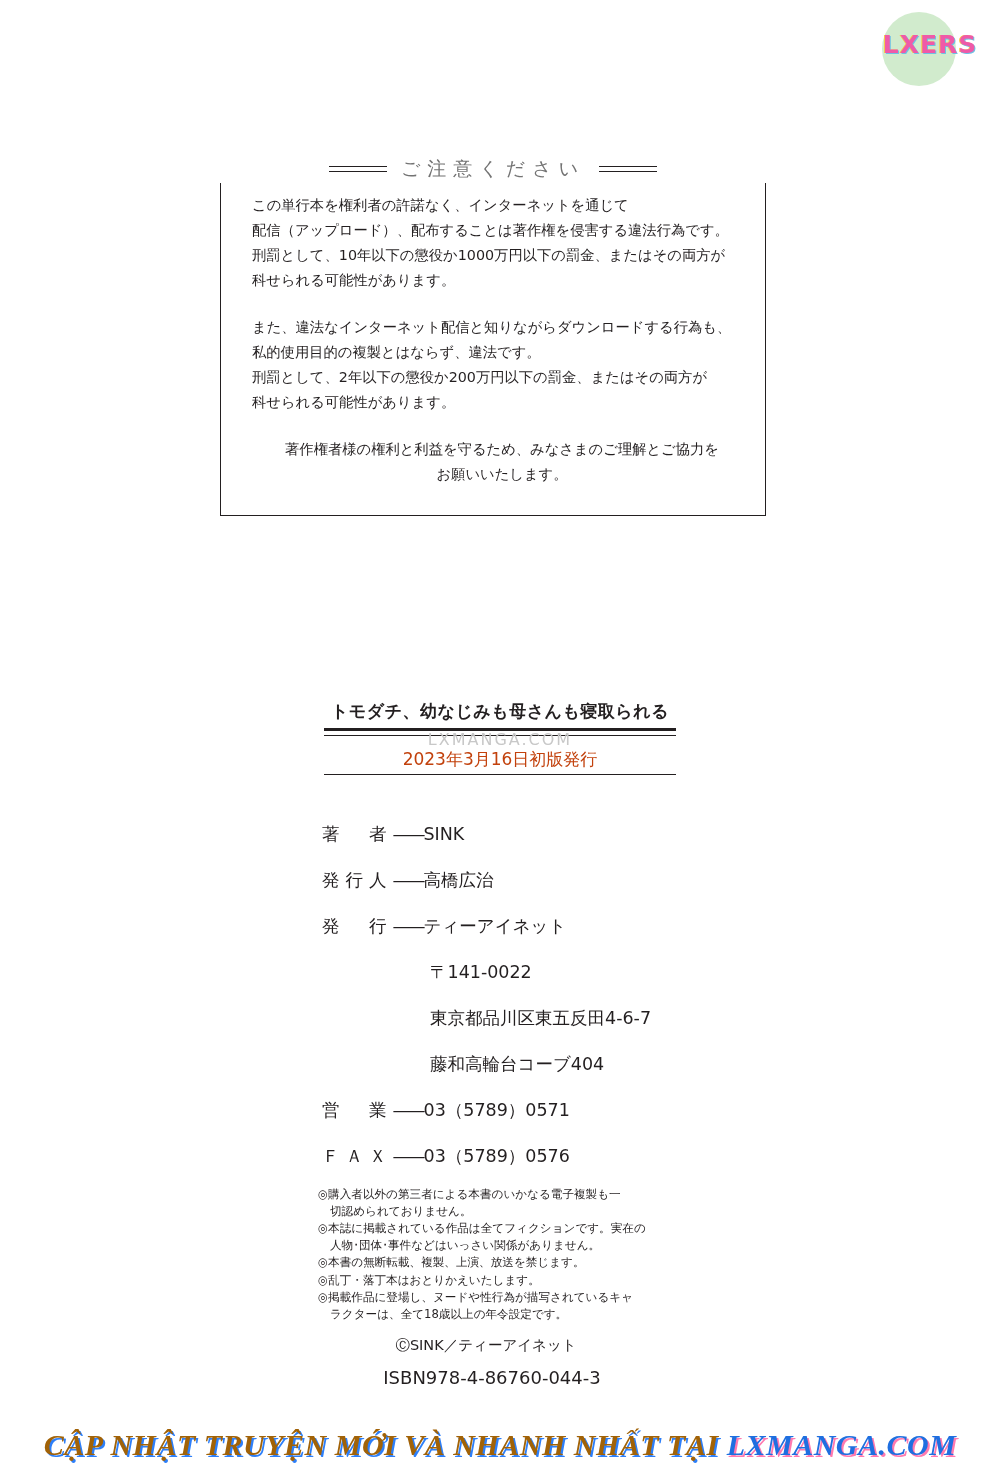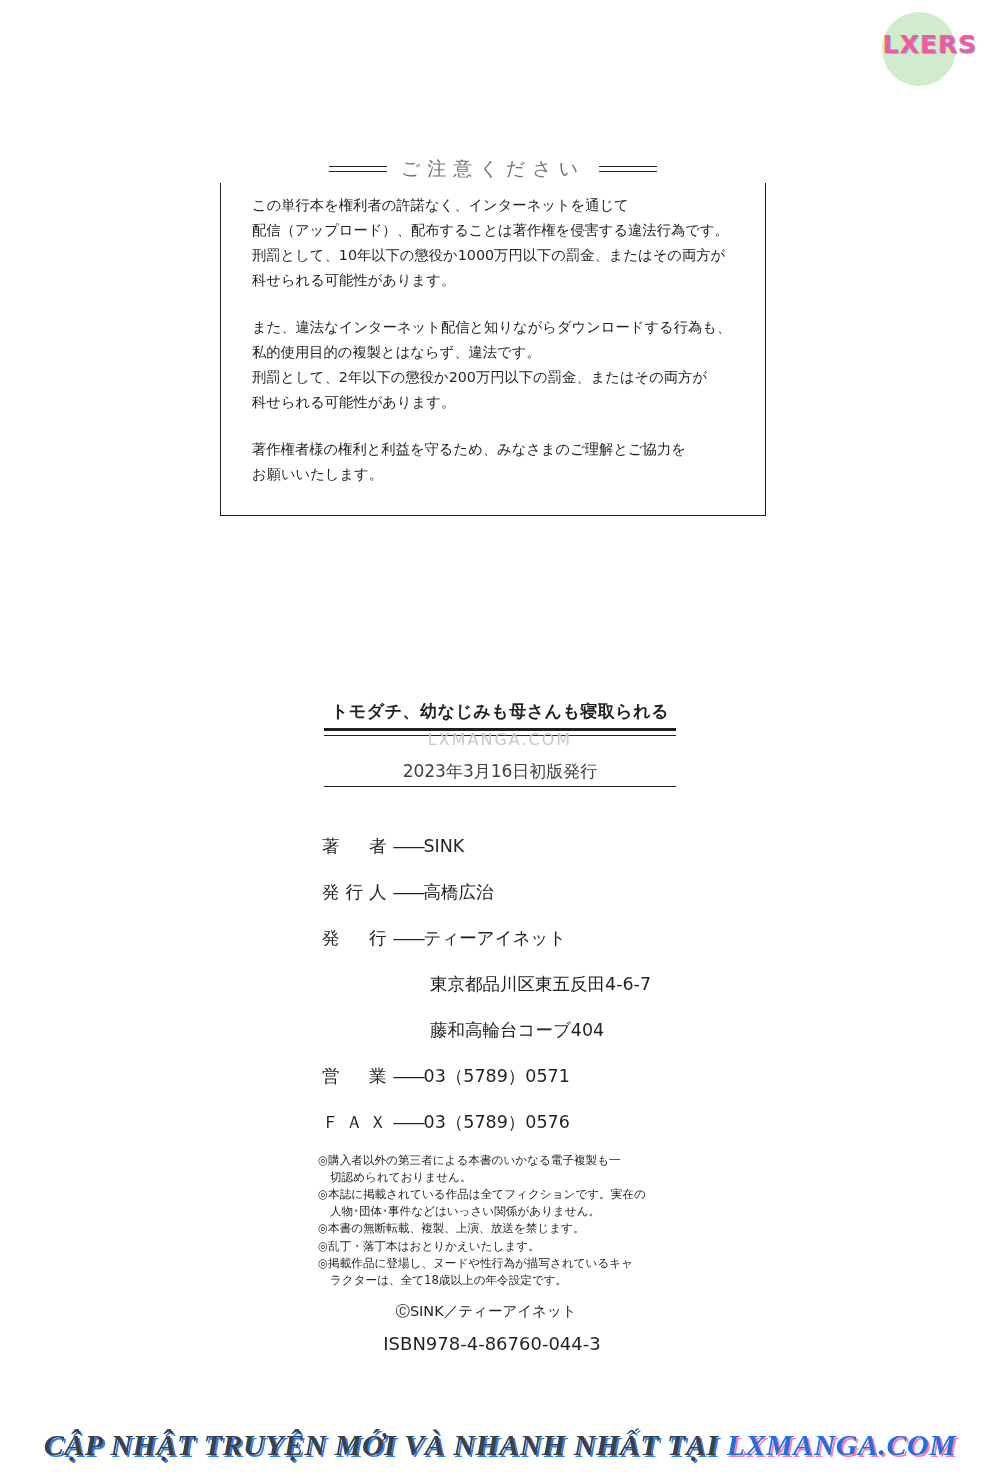--- a/index.html
+++ b/index.html
@@ -86,21 +86,21 @@
     position: absolute;
     left: 252px;
     top: 193px;
     width: 500px;
     font-family: "DejaVu Sans", sans-serif;
     font-size: 14.3px;
     line-height: 25px;
     color: #231f20;
   }
   .notice-para { margin: 0 0 22px 0; }
-  .notice-para:last-child { margin-bottom: 0; }
+  .notice-para:last-child { margin-bottom: 0; text-align: center; }
   .notice-line { white-space: nowrap; }
 
   
   .colophon {
     position: absolute;
     left: 0;
     top: 700px;
     width: 1000px;
   }
   .col-title {
@@ -126,25 +126,25 @@
     top: 30px;
     width: 1000px;
     text-align: center;
     font-family: "DejaVu Sans", sans-serif;
     font-size: 16px;
     color: #c8c8c8;
     letter-spacing: 2px;
     z-index: 1;
   }
   .col-date {
-    margin-top: 24px;
+    margin-top: 12px;
     text-align: center;
     font-family: "DejaVu Sans", sans-serif;
     font-size: 17px;
-    color: #404040;
+    color: #c2410c;
     position: relative;
     z-index: 2;
   }
   .date-underline {
     width: 352px;
     margin: 3px auto 0 auto;
     border-top: 1px solid #231f20;
     height: 0;
   }
 
@@ -199,21 +199,21 @@
     width: 1000px;
     text-align: center;
     font-family: "Liberation Serif", serif;
     font-weight: bold;
     font-style: italic;
     font-size: 30px;
     letter-spacing: .5px;
     white-space: nowrap;
   }
   .banner .b1 {
-    color: #404040;
+    color: #a16207;
     text-shadow: 2px 2px 0 #2d7ff9;
   }
   .banner .b2 {
     color: #1f6fe0;
     text-shadow: 2px 2px 0 #ff7ab0;
   }
 </style>
 </head>
 <body>
 
@@ -261,20 +261,21 @@
   <div class="col-fields">
     <div class="col-row">
       <span class="col-label">著　者</span><span class="col-dash">——</span><span>SINK</span>
     </div>
     <div class="col-row">
       <span class="col-label">発行人</span><span class="col-dash">——</span><span>高橋広治</span>
     </div>
     <div class="col-row">
       <span class="col-label">発　行</span><span class="col-dash">——</span><span>ティーアイネット</span>
     </div>
+    <div class="col-row col-indent">〒141-0022</div>
     <div class="col-row col-indent">東京都品川区東五反田4-6-7</div>
     <div class="col-row col-indent">藤和高輪台コーブ404</div>
     <div class="col-row">
       <span class="col-label">営　業</span><span class="col-dash">——</span><span>03（5789）0571</span>
     </div>
     <div class="col-row">
       <span class="col-label">ＦＡＸ</span><span class="col-dash">——</span><span>03（5789）0576</span>
     </div>
   </div>
 

